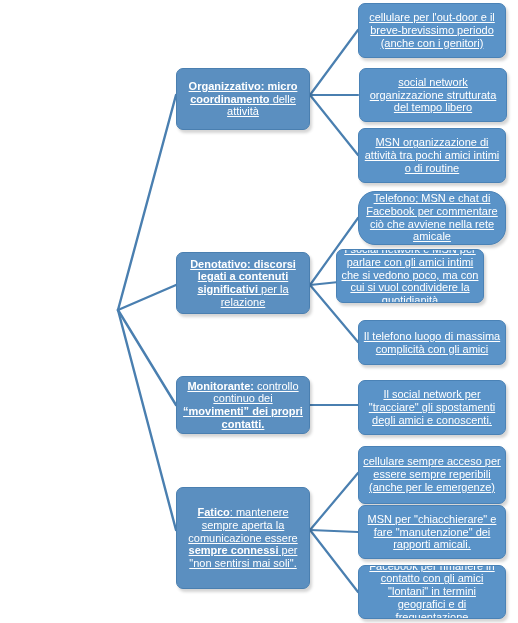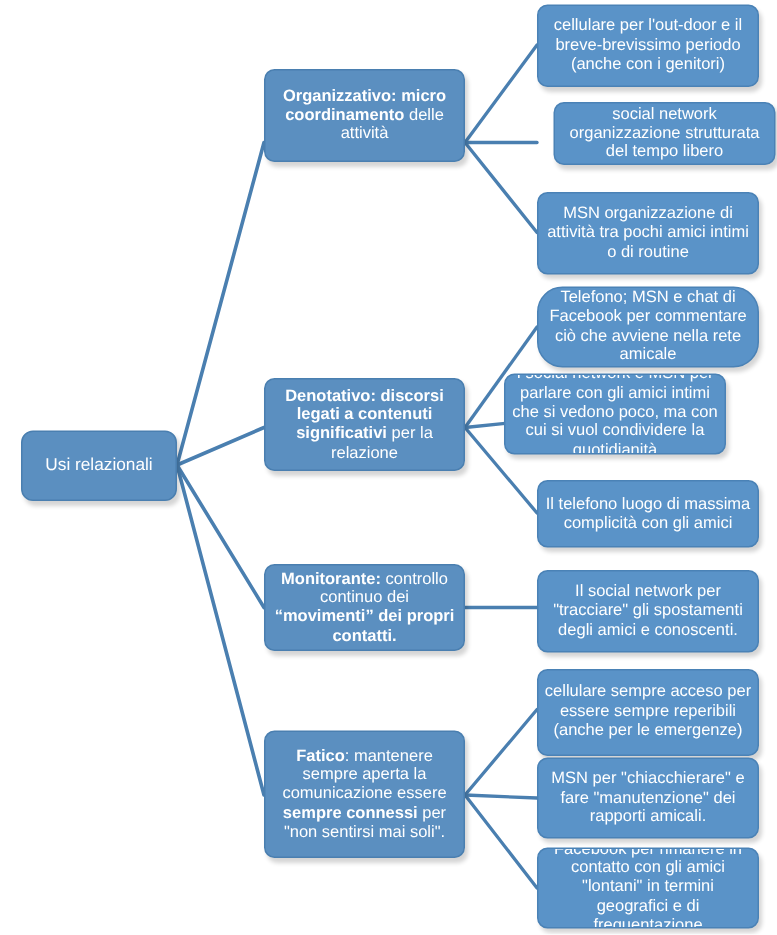--- a/index.html
+++ b/index.html
@@ -34,20 +34,21 @@
     border: 1px solid #4a7fb0;
     border-radius: 7px;
     color: #ffffff;
     text-align: center;
     display: flex;
     align-items: center;
     justify-content: center;
     box-shadow: 2px 3px 3px rgba(0,0,0,0.17);
     overflow: hidden;
     z-index: 2;
+    text-decoration: underline;
   }
   .node .txt {
     display: block;
     width: 100%;
     line-height: 1.16;
     padding: 0 4px;
     box-sizing: border-box;
   }
   .node.root {
     font-size: 11.5px;
@@ -91,32 +92,29 @@
       <line x1="310" y1="285" x2="358" y2="342"></line>
 
       <line x1="310" y1="405" x2="358" y2="405"></line>
 
       <line x1="310" y1="530" x2="358" y2="473"></line>
       <line x1="310" y1="530" x2="358" y2="532"></line>
       <line x1="310" y1="530" x2="358" y2="592"></line>
     </g>
   </svg>
 
-  <div class="node root" style="left:14px; top:287px; width:104px; height:47px;">
-    <span class="txt">Usi relazionali</span>
-  </div>
 
-  <div class="node branch" style="left:176px; top:46px; width:134px; height:62px;">
+  <div class="node branch" style="left:176px; top:68px; width:134px; height:62px;">
     <span class="txt"><b>Organizzativo: micro coordinamento</b><span class="reg"> delle attività</span></span>
   </div>
 
   <div class="node leaf" style="left:358px; top:3px; width:148px; height:55px;">
     <span class="txt">cellulare per l'out-door e il breve-brevissimo periodo (anche con i genitori)</span>
   </div>
-  <div class="node leaf" style="left:369px; top:68px; width:148px; height:42px;">
+  <div class="node leaf" style="left:359px; top:68px; width:148px; height:54px;">
     <span class="txt">social network organizzazione strutturata del tempo libero</span>
   </div>
   <div class="node branch" style="left:176px; top:252px; width:134px; height:62px;">
     <span class="txt"><b>Denotativo: discorsi legati a contenuti significativi</b><span class="reg"> per la relazione</span></span>
   </div>
 
   <div class="node leaf" style="left:358px; top:128px; width:148px; height:55px;">
     <span class="txt">MSN organizzazione di attività tra pochi amici intimi o di routine</span>
   </div>
 
@@ -131,21 +129,21 @@
   </div>
 
   <div class="node branch" style="left:176px; top:376px; width:134px; height:58px;">
     <span class="txt"><b>Monitorante:</b><span class="reg"> controllo continuo dei </span><b>“movimenti” dei propri contatti.</b></span>
   </div>
 
   <div class="node leaf" style="left:358px; top:380px; width:148px; height:55px;">
     <span class="txt">Il social network per "tracciare" gli spostamenti degli amici e conoscenti.</span>
   </div>
 
-  <div class="node branch" style="left:176px; top:487px; width:134px; height:85px;">
+  <div class="node branch" style="left:176px; top:487px; width:134px; height:102px;">
     <span class="txt"><b>Fatico</b><span class="reg">: mantenere sempre aperta la comunicazione essere </span><b>sempre connessi</b><span class="reg"> per "non sentirsi mai soli".</span></span>
   </div>
 
   <div class="node leaf overflow" style="left:358px; top:446px; width:148px; height:58px;">
     <span class="txt" style="margin-top:-1px;">cellulare sempre acceso per essere sempre reperibili (anche per le emergenze)</span>
   </div>
   <div class="node leaf" style="left:358px; top:505px; width:148px; height:54px;">
     <span class="txt">MSN per "chiacchierare" e fare "manutenzione" dei rapporti amicali.</span>
   </div>
   <div class="node leaf overflow" style="left:358px; top:565px; width:148px; height:54px;">

